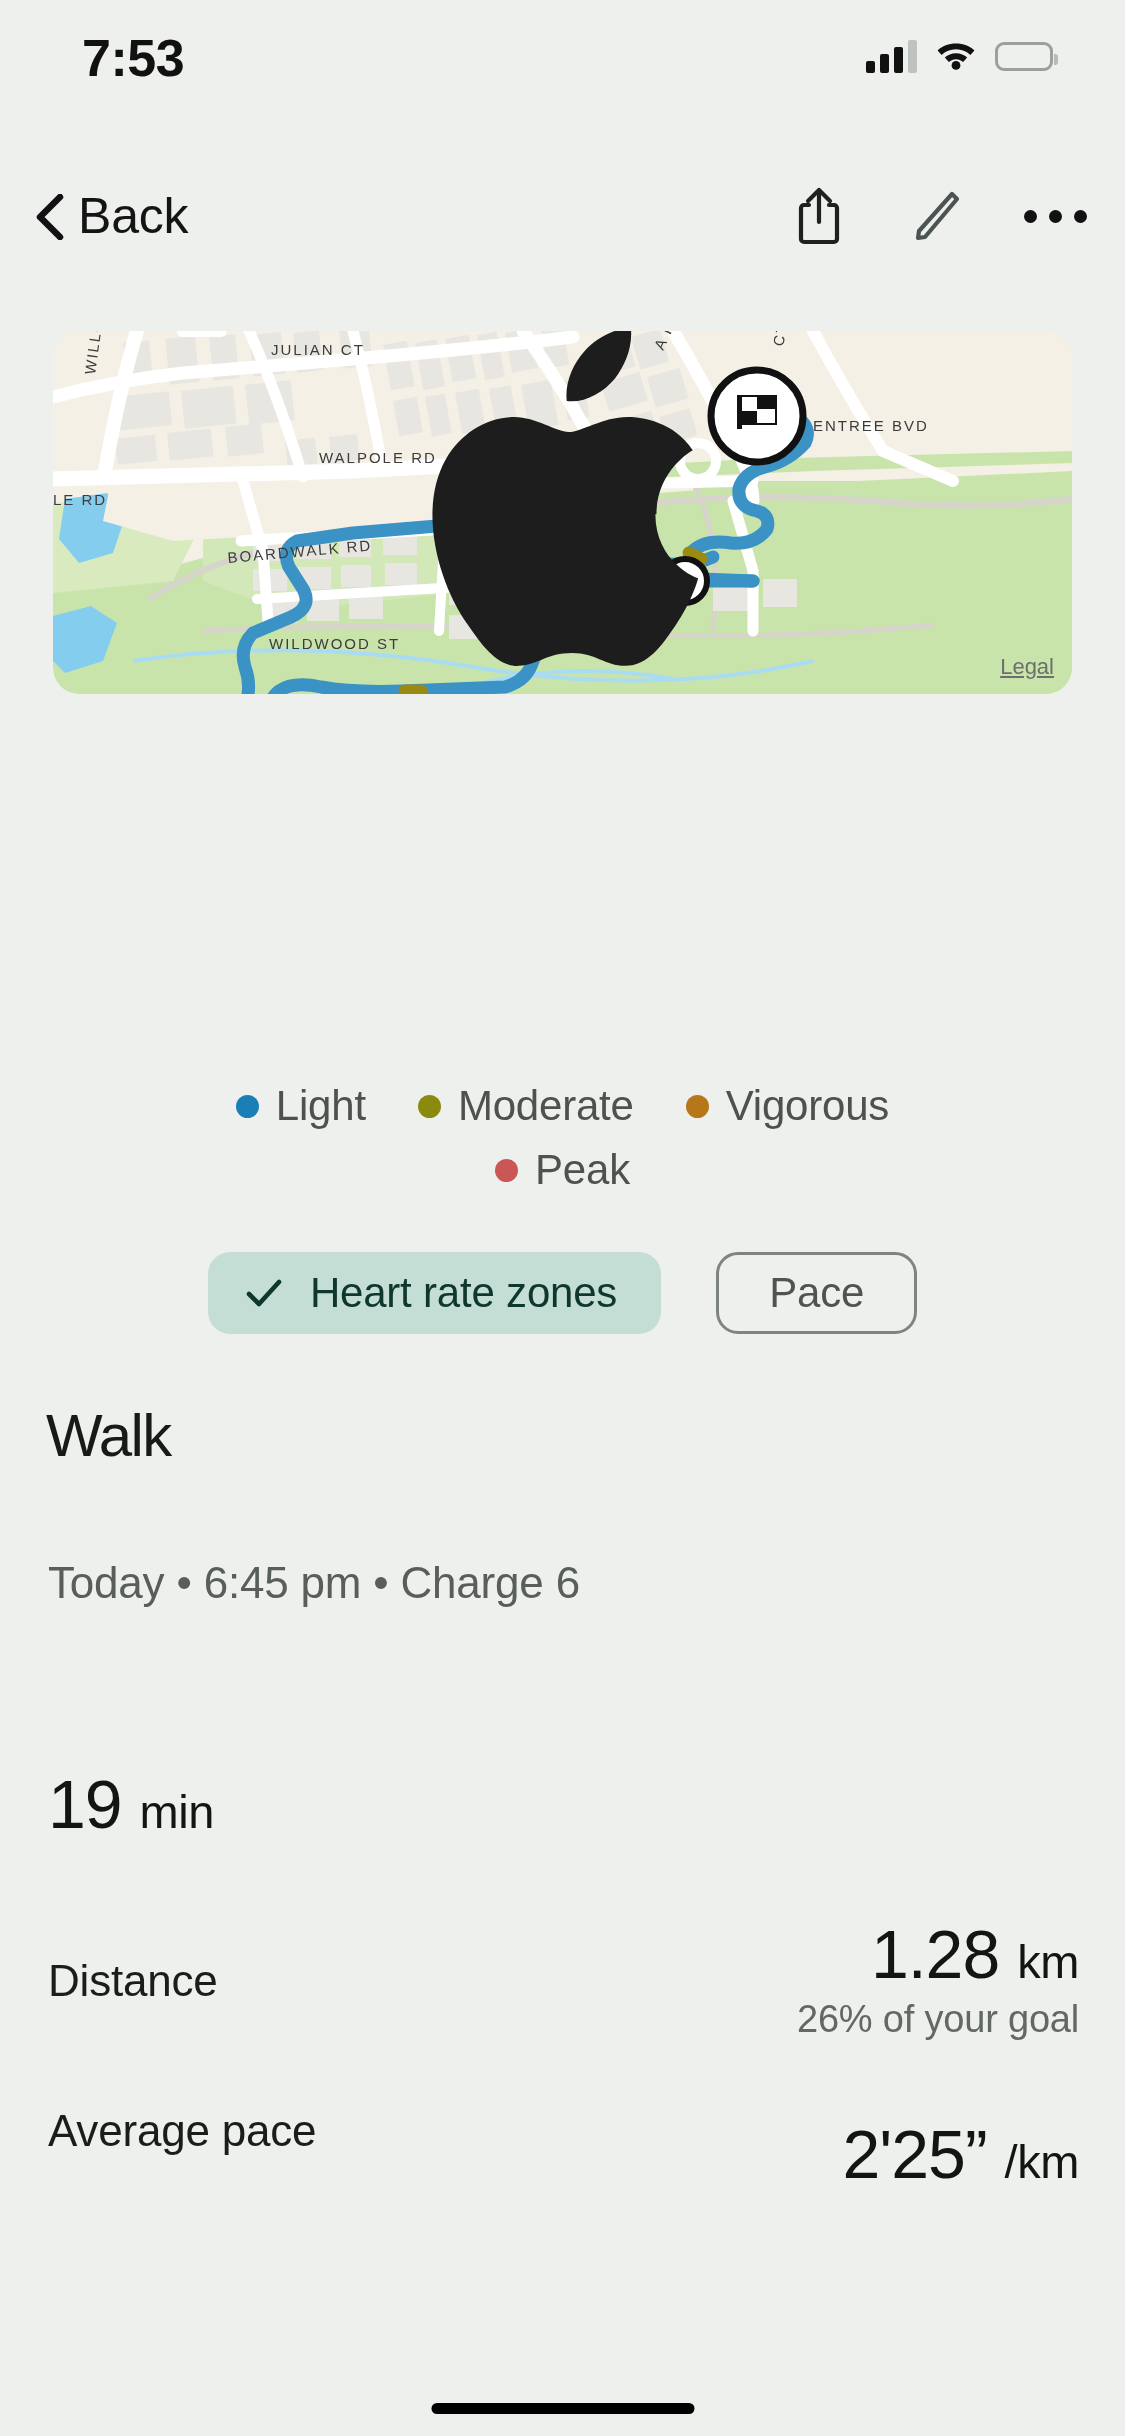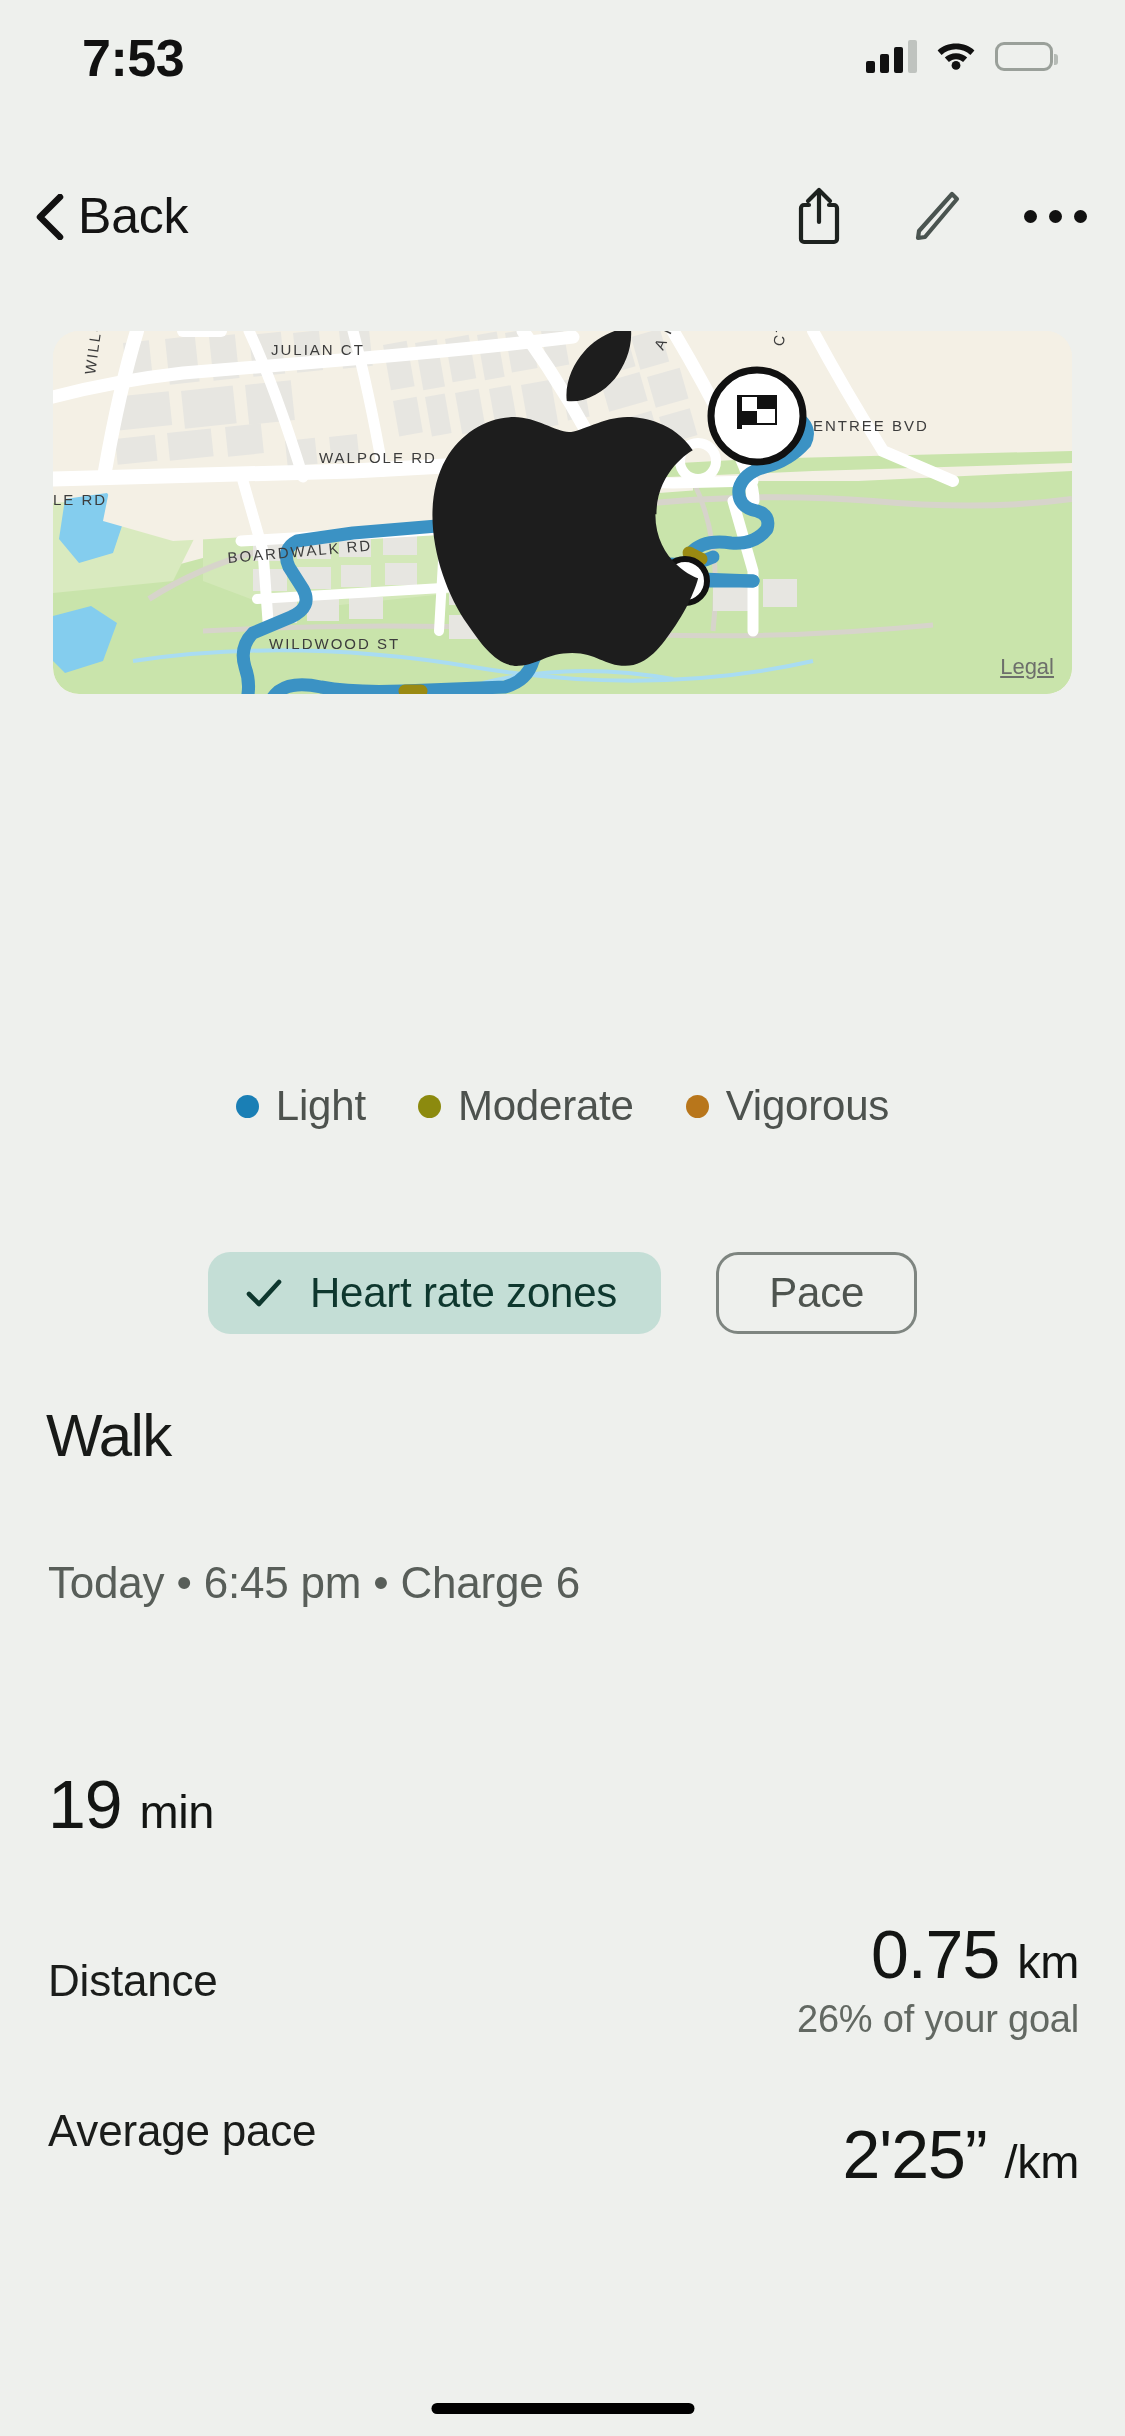--- a/index.html
+++ b/index.html
@@ -366,20 +366,26 @@
       </div>
       <div class="legend-item">
         <span class="legend-dot" style="background:#8c8a0e"></span>
         <span class="legend-label">Moderate</span>
       </div>
       <div class="legend-item">
         <span class="legend-dot" style="background:#b8761b"></span>
         <span class="legend-label">Vigorous</span>
       </div>
     </div>
+    <div class="legend-row second">
+      <div class="legend-item">
+        <span class="legend-dot" style="background:#cb5656"></span>
+        <span class="legend-label">Peak</span>
+      </div>
+    </div>
   </div>
 
   <div class="chips">
     <div class="chip active">
       <span class="check">
         <svg width="40" height="40" viewBox="0 0 40 40">
           <path d="M5 21 L15 31 L35 9" fill="none" stroke="#0e372e" stroke-width="4.6" stroke-linecap="round" stroke-linejoin="round"></path>
         </svg>
       </span>
       <span>Heart rate zones</span>
@@ -400,21 +406,21 @@
           <span>19</span>
           <span class="unit">min</span>
         </div>
       </div>
     </div>
 
     <div class="stat-row row-distance">
       <div class="stat-label">Distance</div>
       <div class="stat-right">
         <div class="stat-value">
-          <span>0.75</span>
+          <span>1.28</span>
           <span class="unit">km</span>
         </div>
         <div class="stat-sub">26% of your goal</div>
       </div>
     </div>
 
     <div class="stat-row row-pace">
       <div class="stat-label">Average pace</div>
       <div class="stat-right">
         <div class="stat-value">

